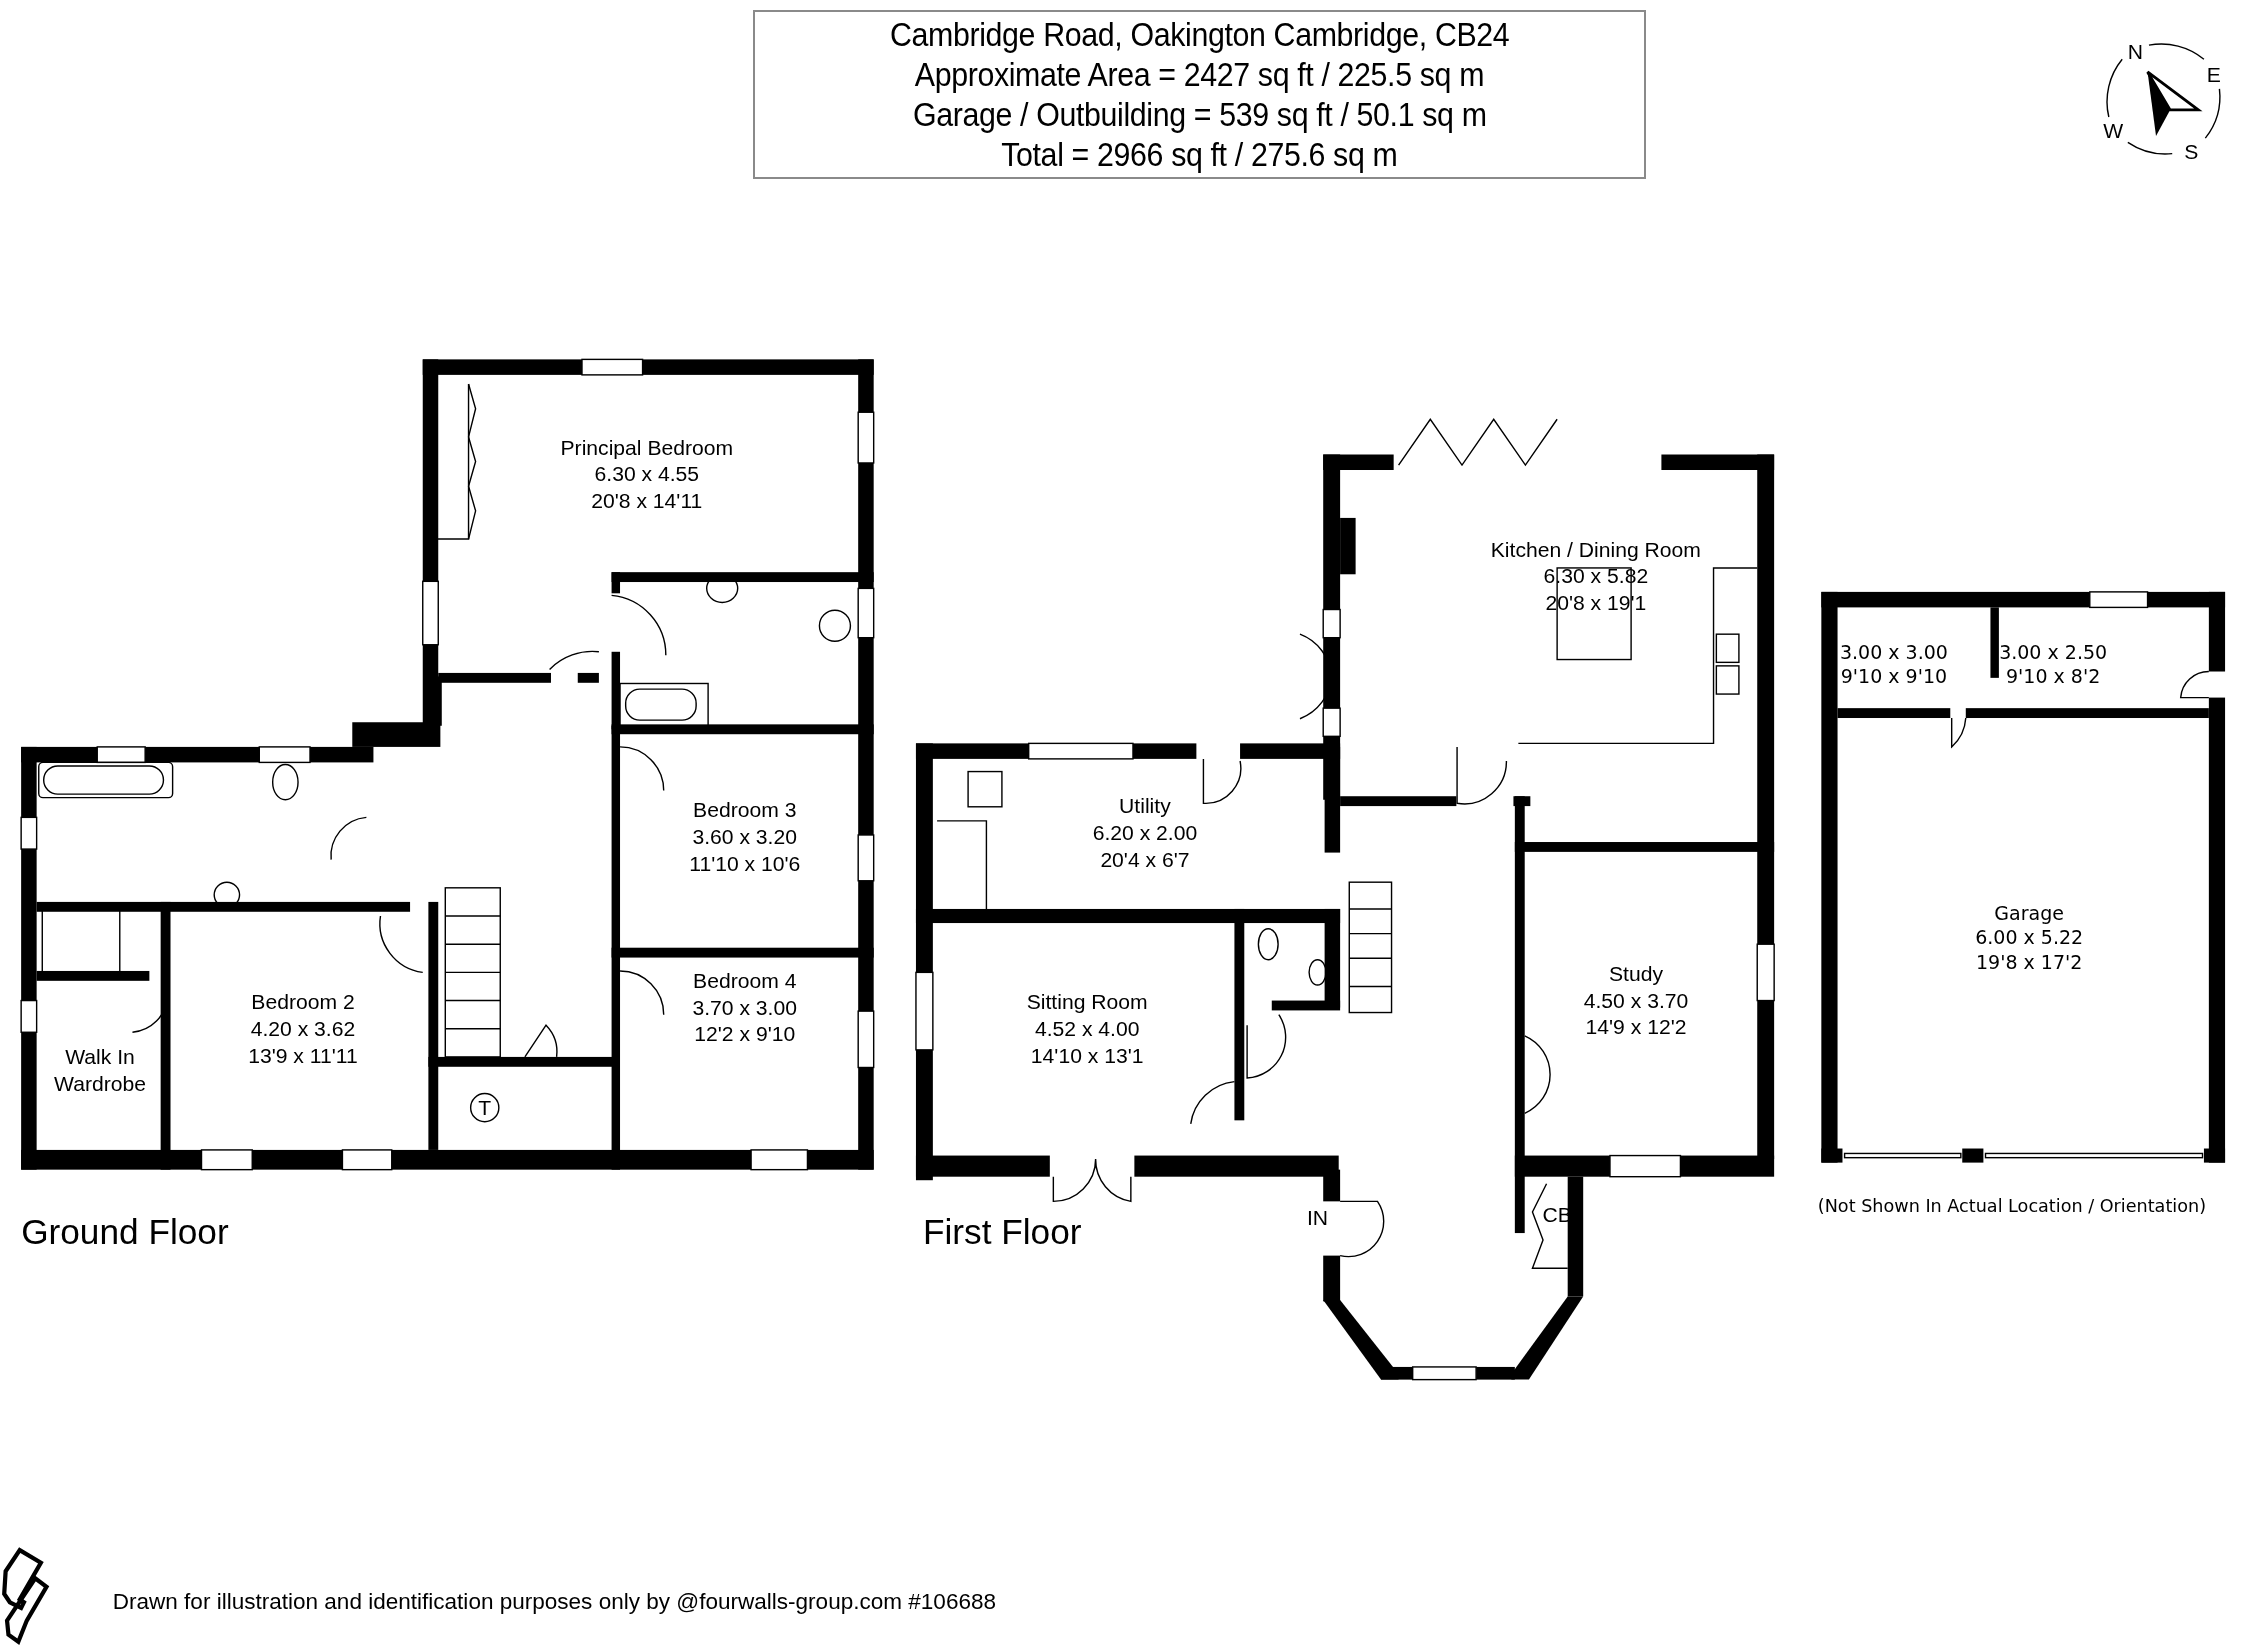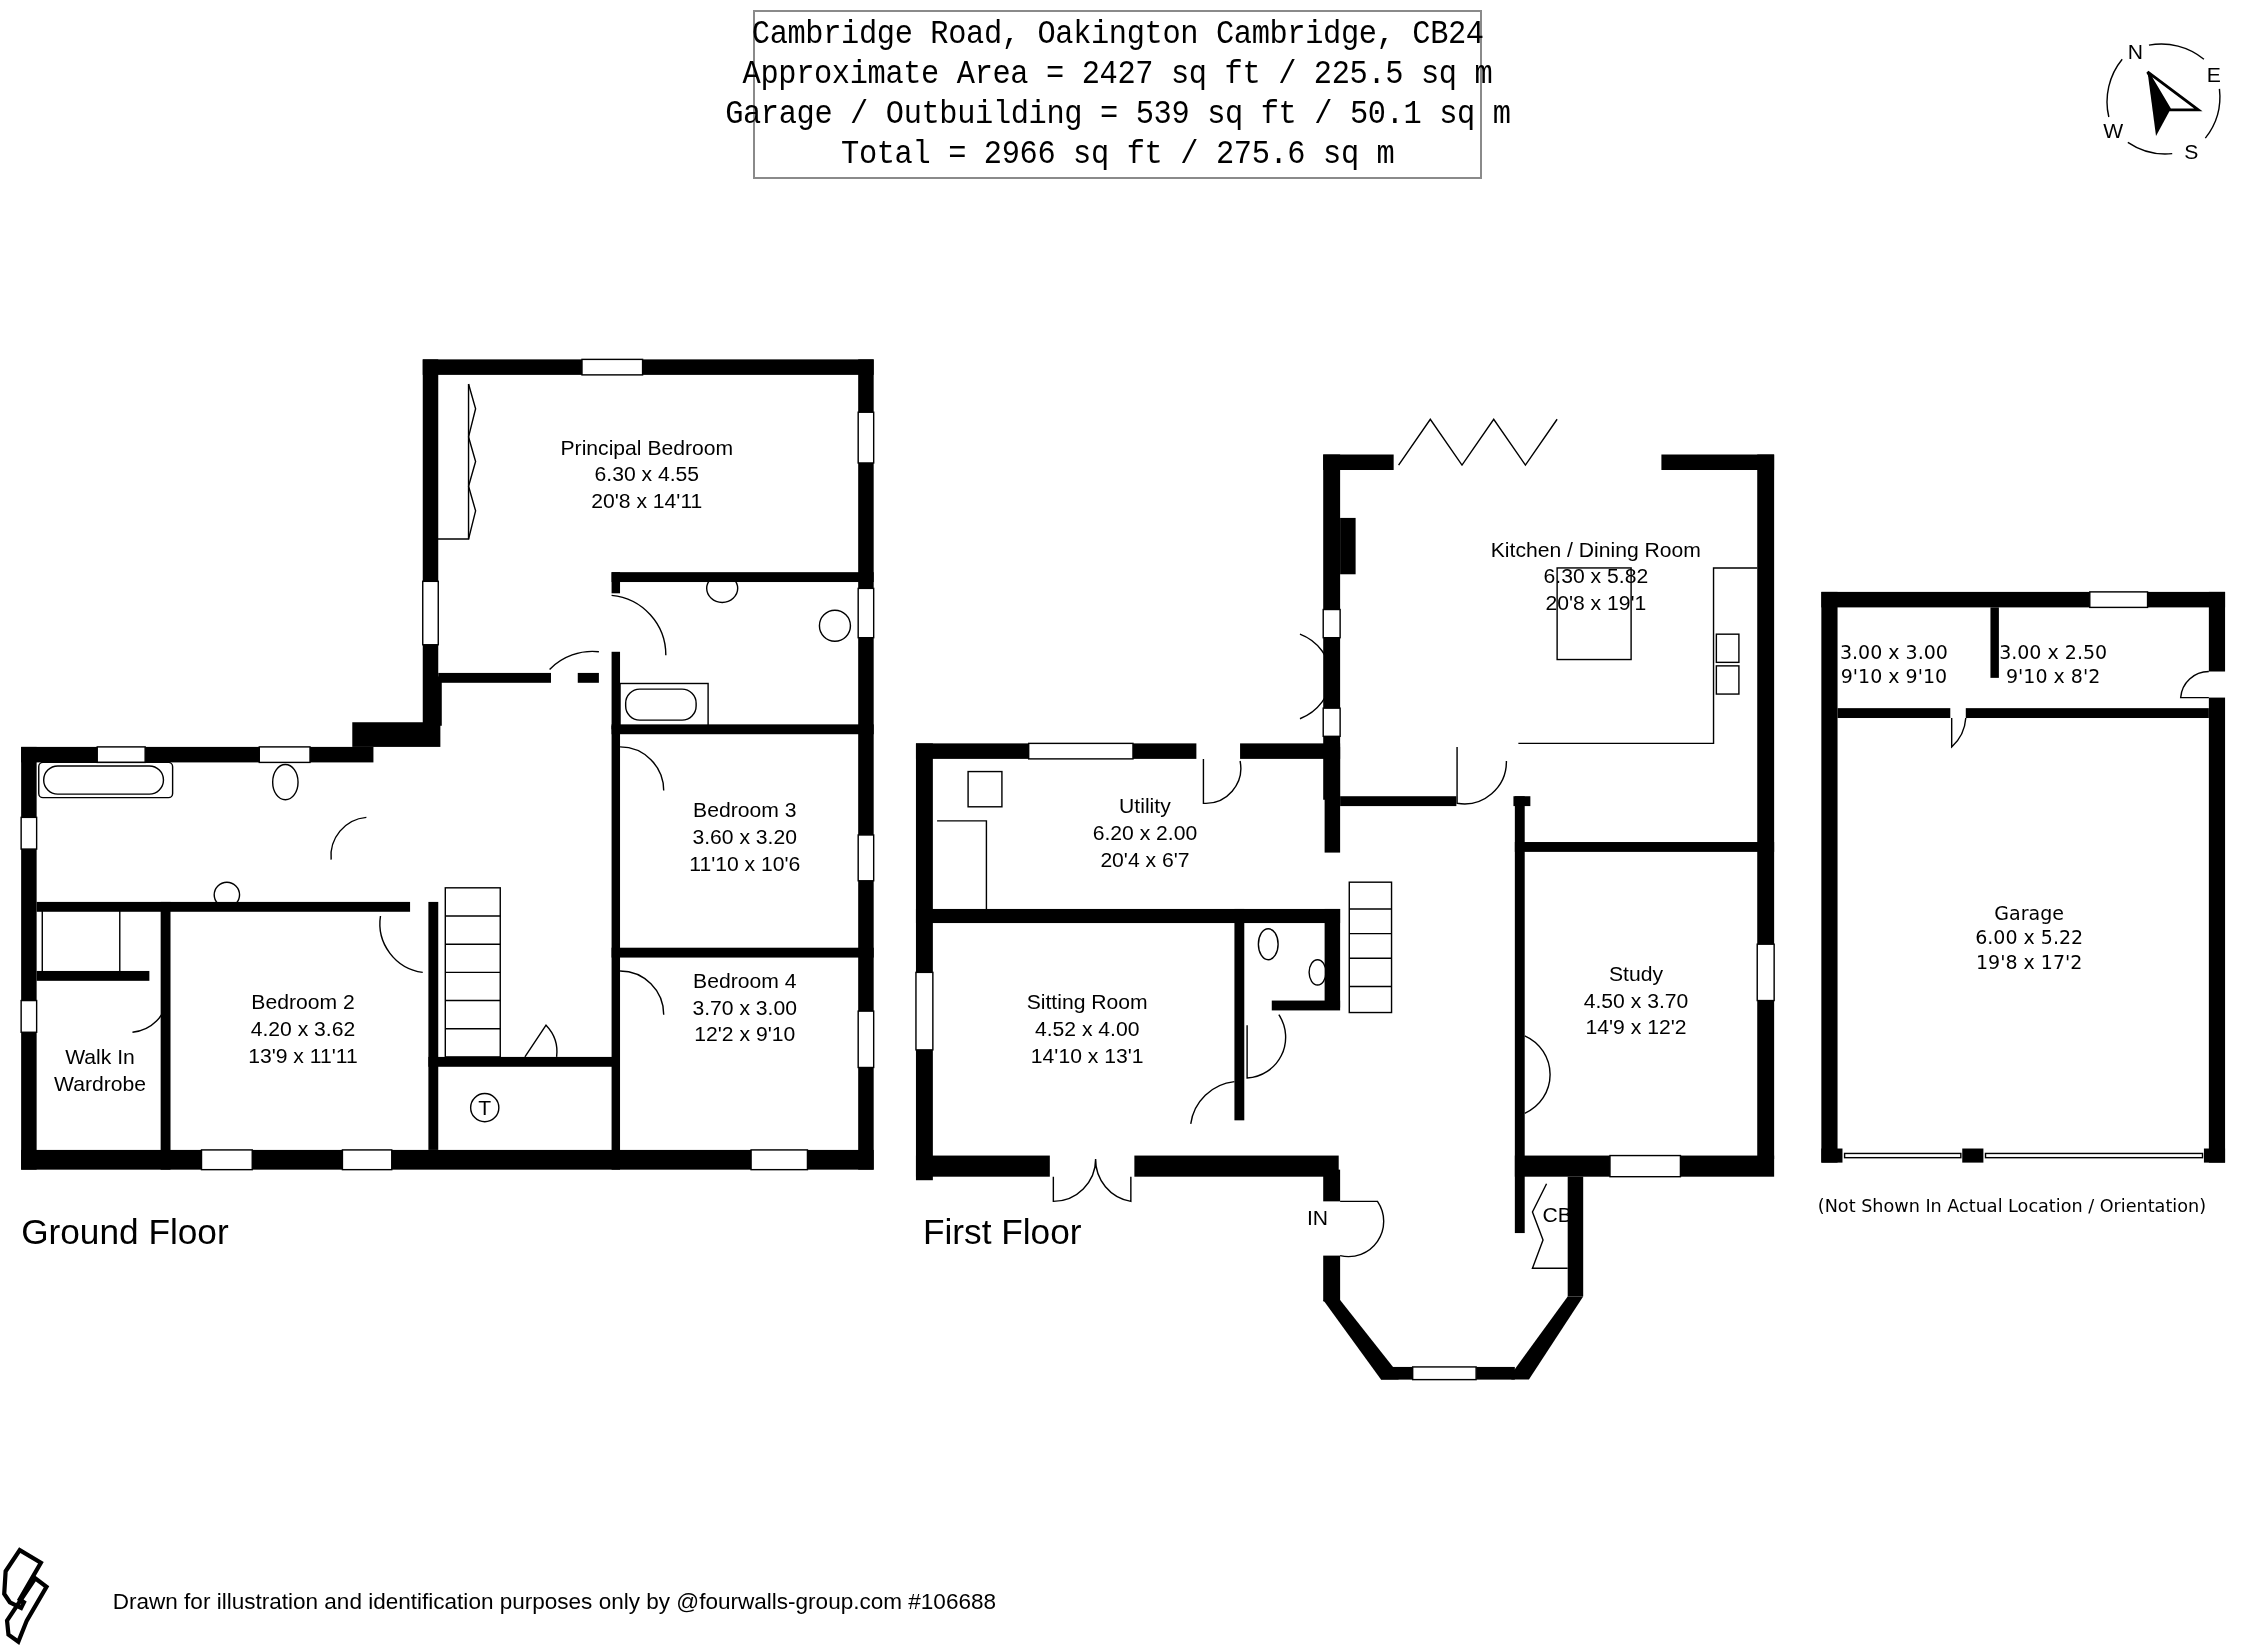--- a/index.html
+++ b/index.html
@@ -1,20 +1,20 @@
 <!DOCTYPE html>
 <html style="font-size:11.3px"><head>
 <meta charset="utf-8">
 <style>
   html, body { margin: 0; padding: 0; background: #ffffff; }
   body { width: 2261px; height: 1646px; position: relative; overflow: hidden;
          font-family: "Liberation Sans", sans-serif; color: #000; }
-  .title-box { position: absolute; left: 753px; top: 10px; width: 729px; height: 169px;
+  .title-box { position: absolute; left: 753px; top: 10px; width: 893px; height: 169px;
                border: 2.1px solid #8a8a8a; box-sizing: border-box; background: #fff;
-               display: flex; flex-direction: column; align-items: center; justify-content: center; font-family: Liberation Mono, monospace; }
+               display: flex; flex-direction: column; align-items: center; justify-content: center; }
   .title-box div { font-size: 33px; line-height: 40px; letter-spacing: -0.4px; transform: scaleX(0.92); white-space: nowrap; }
   svg#plan { position: absolute; left: 0; top: 0; }
   .wall { fill: #000; }
   .thin { fill: none; stroke: #000; stroke-width: 2; }
   .win { fill: #fff; stroke: #000; stroke-width: 2; }
   .room-label { font-family: "Liberation Sans", sans-serif; font-size: 30px; text-anchor: middle; fill: #000; }
   .garage-label { font-family: "DejaVu Sans", sans-serif; font-size: 27px; text-anchor: middle; fill: #000; }
   .floor-label { font-family: "Liberation Sans", sans-serif; font-size: 50px; fill: #000; }
   .footer-text { font-family: "Liberation Sans", sans-serif; font-size: 32px; fill: #000; }
   .compass-text { font-family: "Liberation Sans", sans-serif; font-size: 30px; fill: #000; }

